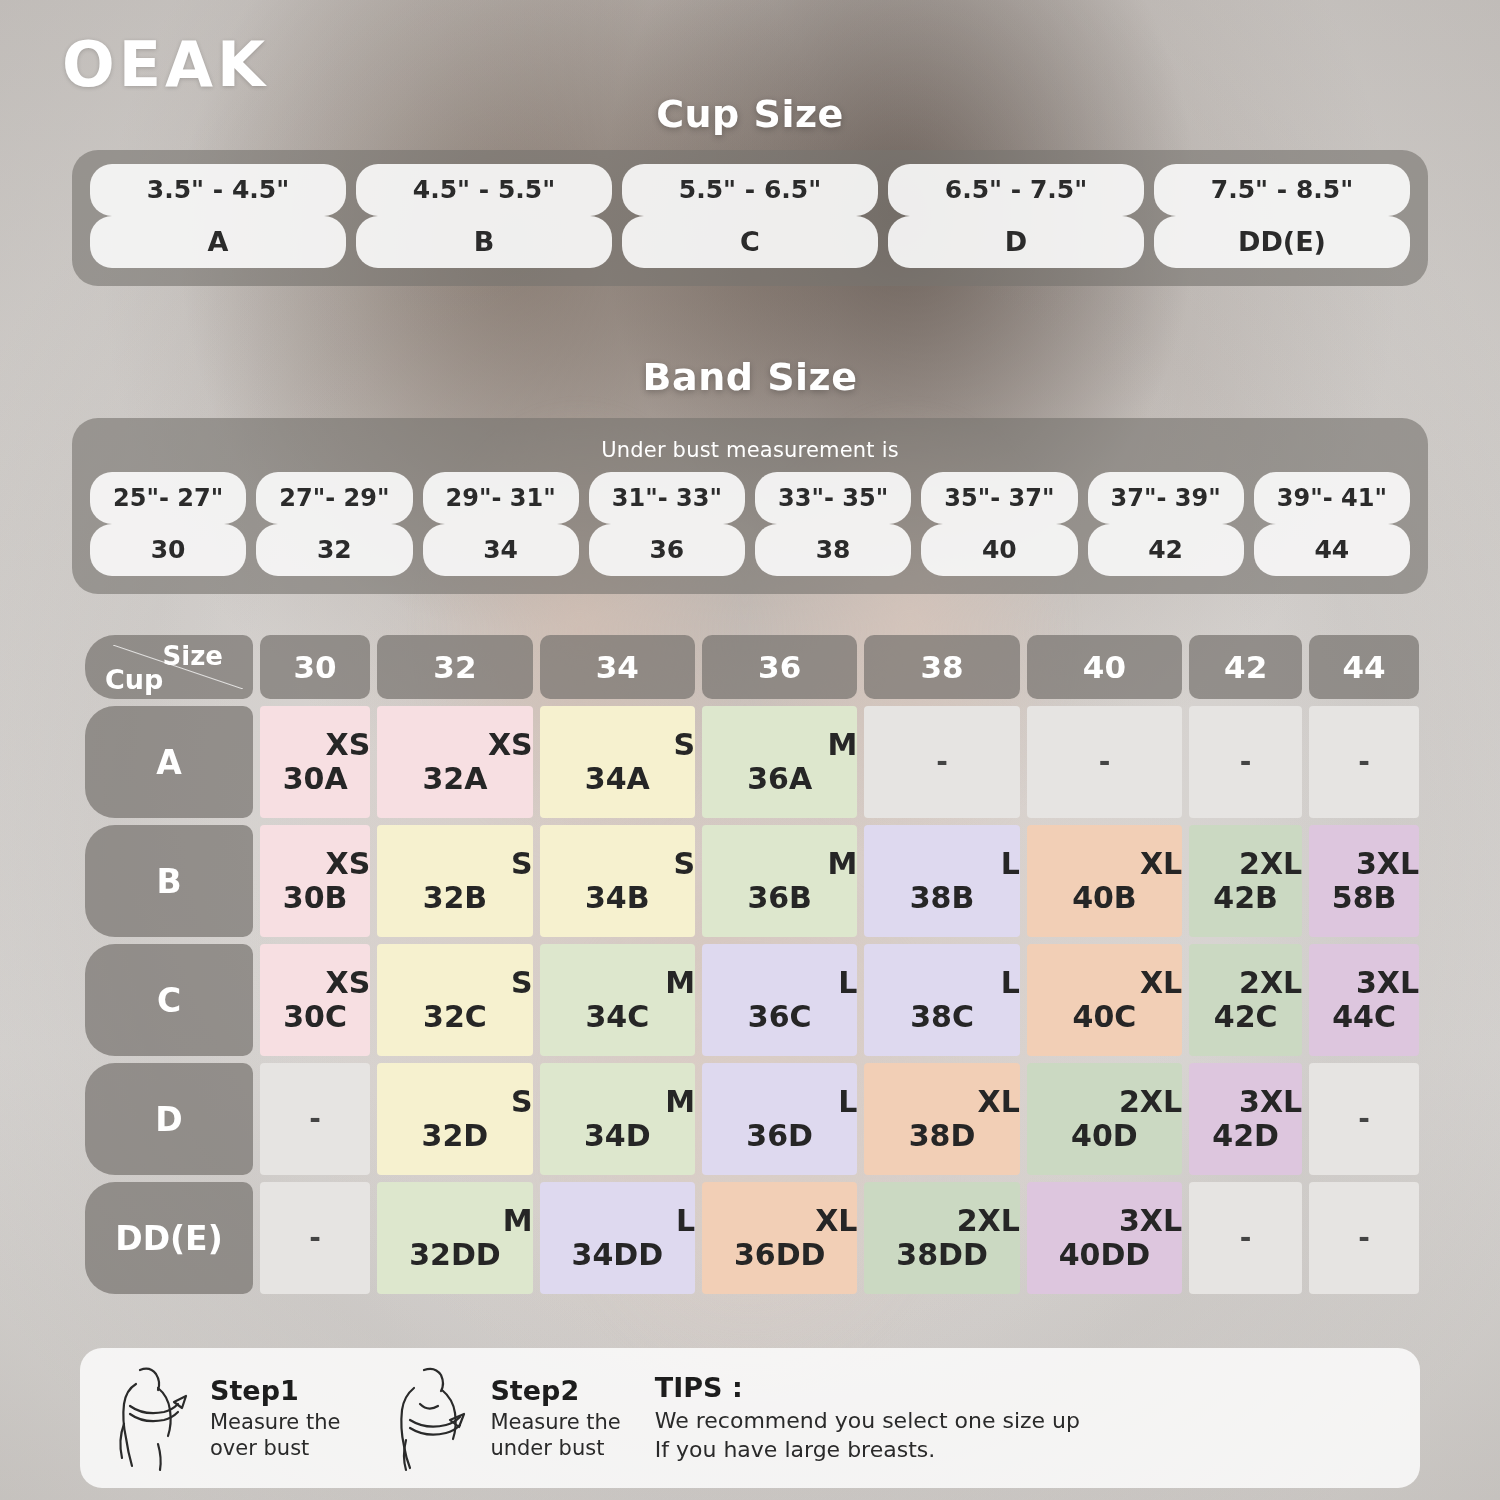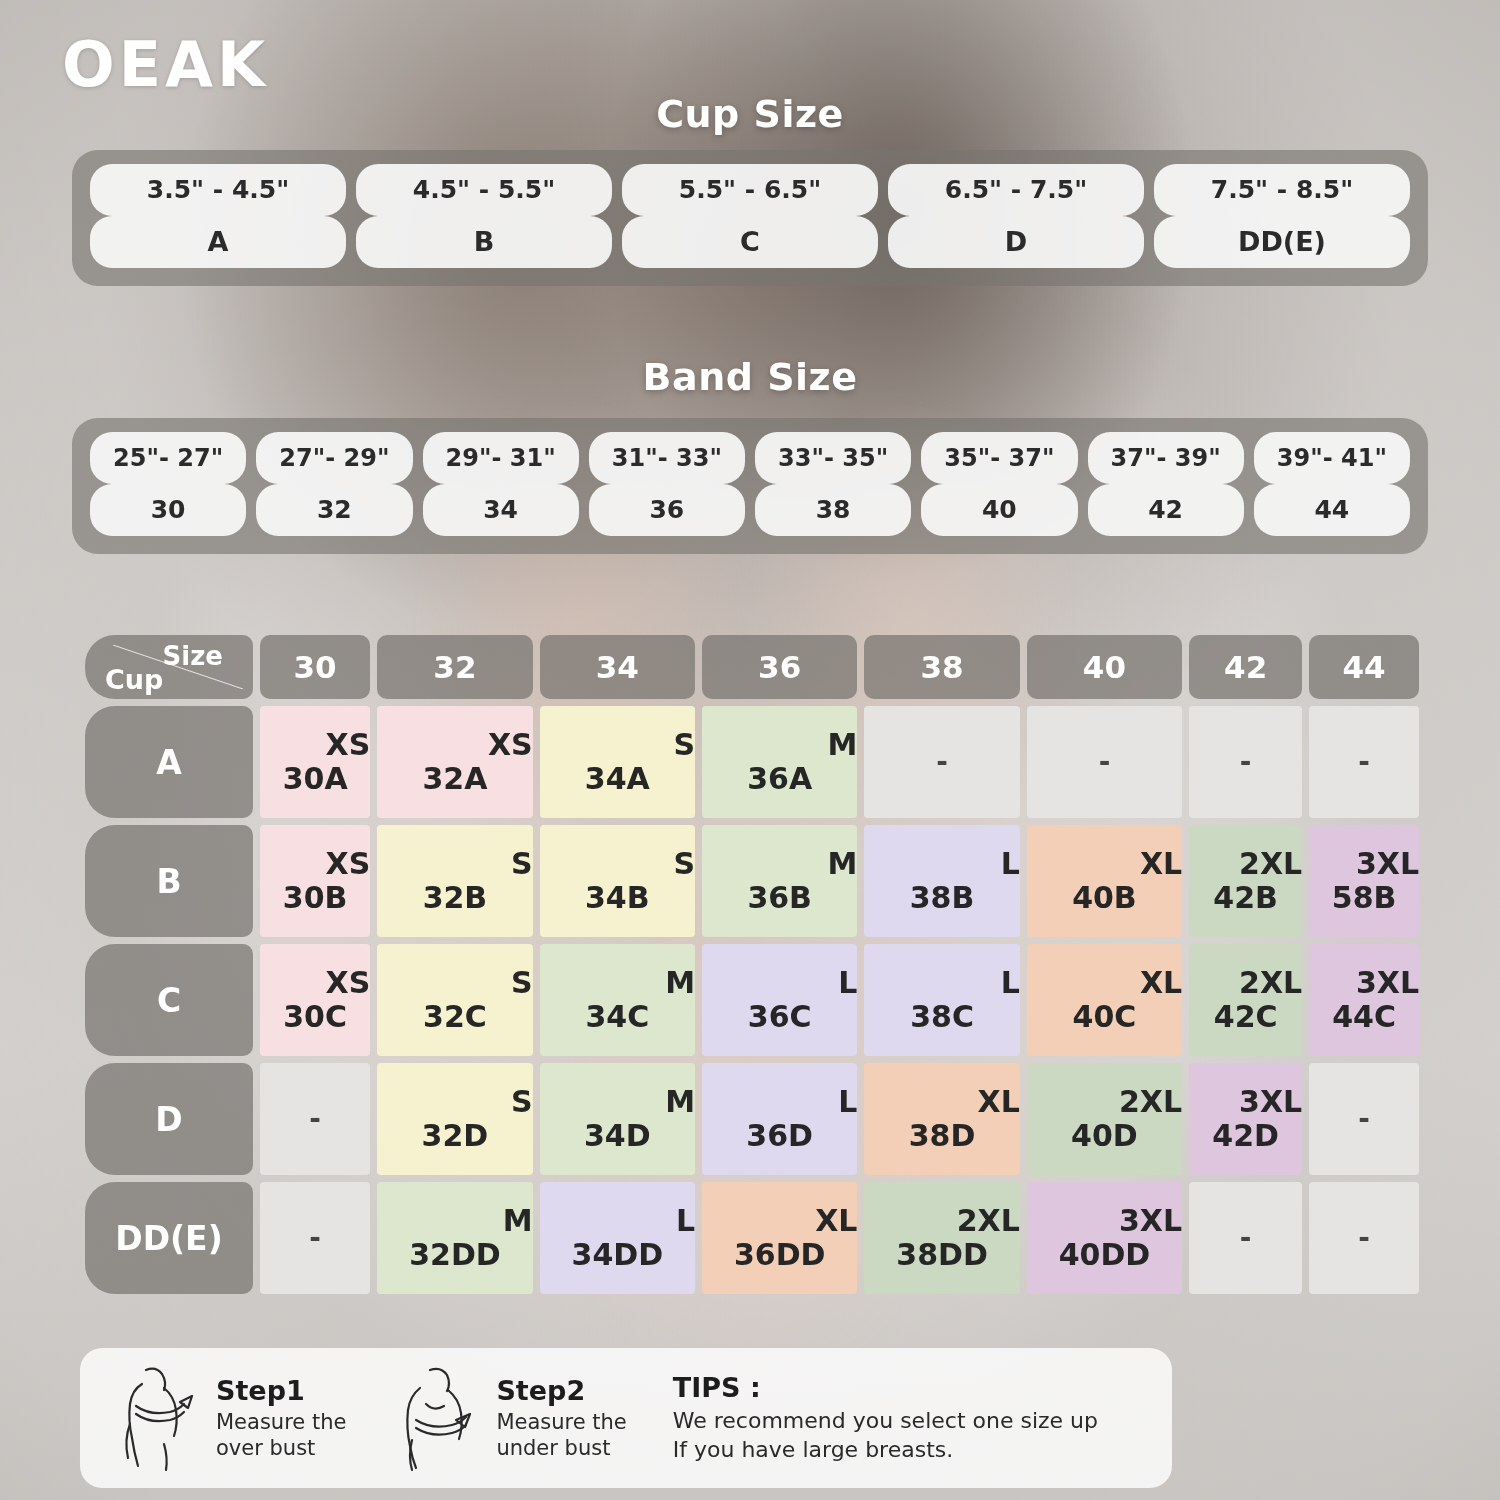--- a/index.html
+++ b/index.html
@@ -127,31 +127,31 @@
   td.sz{
     text-align:center;height:112px;border-radius:4px;
     color:#262626;font-size:30px;line-height:1.12;font-weight:600;
   }
   td.sz .a{display:block;font-size:30px;text-align:right;}
   td.sz .b{display:block;font-size:30px;}
   td.sz.empty{color:#444;font-size:28px;}
 
   
   #footer{
-    position:absolute;left:80px;top:1348px;width:1092px;height:140px;
+    position:absolute;left:80px;top:1348px;width:1340px;height:140px;
     background:rgba(255,255,255,.80);
     border-radius:22px;
     display:flex;align-items:center;
-    box-sizing:border-box;padding:0 26px;
+    box-sizing:border-box;padding:0 20px;
   }
   .step{display:flex;align-items:center;gap:14px;}
   .step .txt .t{font-size:27px;font-weight:700;color:#1d1d1d;}
   .step .txt .d{font-size:21px;color:#2a2a2a;line-height:1.25;margin-top:3px;}
   .step-icon{width:96px;height:112px;flex:0 0 96px;}
-  .tips{margin-left:46px;}
+  .tips{margin-left:34px;}
   .tips .t{font-size:27px;font-weight:700;color:#1d1d1d;}
   .tips .d{font-size:22px;color:#2a2a2a;line-height:1.3;margin-top:4px;}
 </style>
 </head>
 <body>
 
 <div id="page">
   <div class="bg"></div>
   <div class="bg-torso"></div>
   <div class="bg-vign"></div>
@@ -175,20 +175,21 @@
           <div class="cell val">B</div>
           <div class="cell val">C</div>
           <div class="cell val">D</div>
           <div class="cell val">DD(E)</div>
         </div>
     </div>
 
     <div class="section-title" id="band-title">Band Size</div>
 
     <div class="panel band" id="band-panel">
+      <div class="sublabel">Under bust measurement is</div>
       <div class="rowcells" id="band-ranges">
           <div class="cell small">25"- 27"</div>
           <div class="cell small">27"- 29"</div>
           <div class="cell small">29"- 31"</div>
           <div class="cell small">31"- 33"</div>
           <div class="cell small">33"- 35"</div>
           <div class="cell small">35"- 37"</div>
           <div class="cell small">37"- 39"</div>
           <div class="cell small">39"- 41"</div>
         </div>

